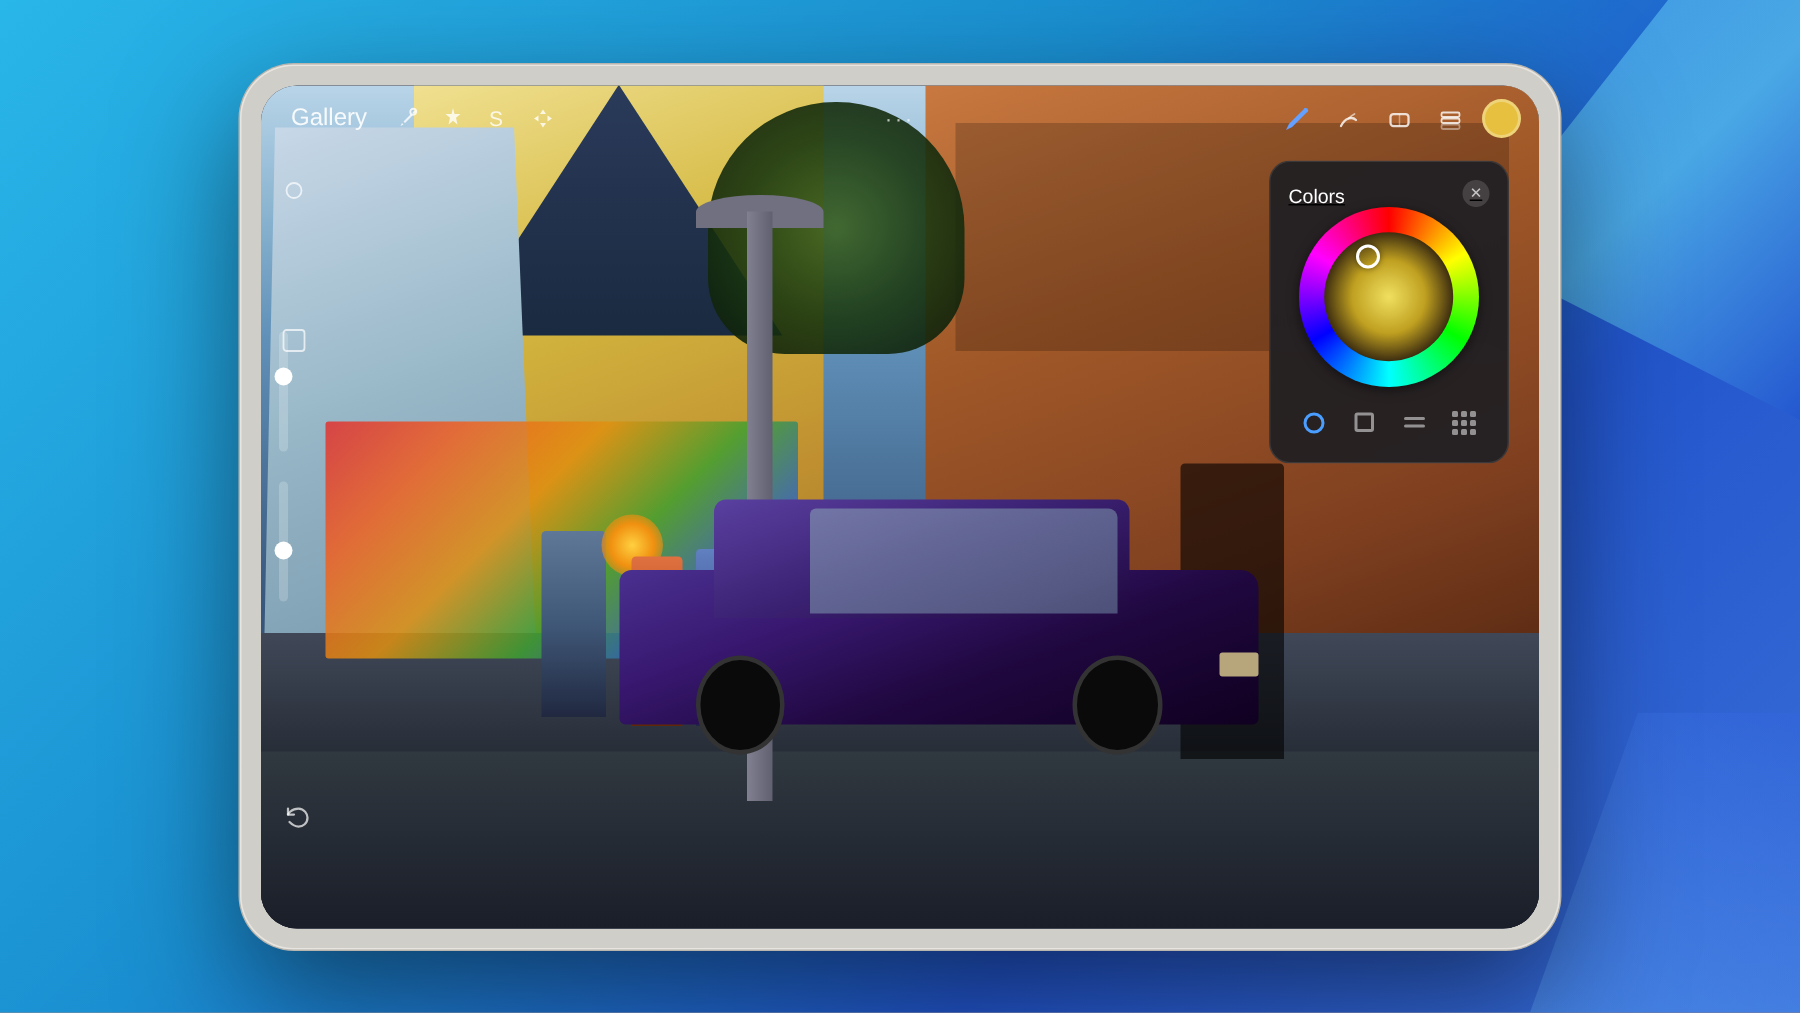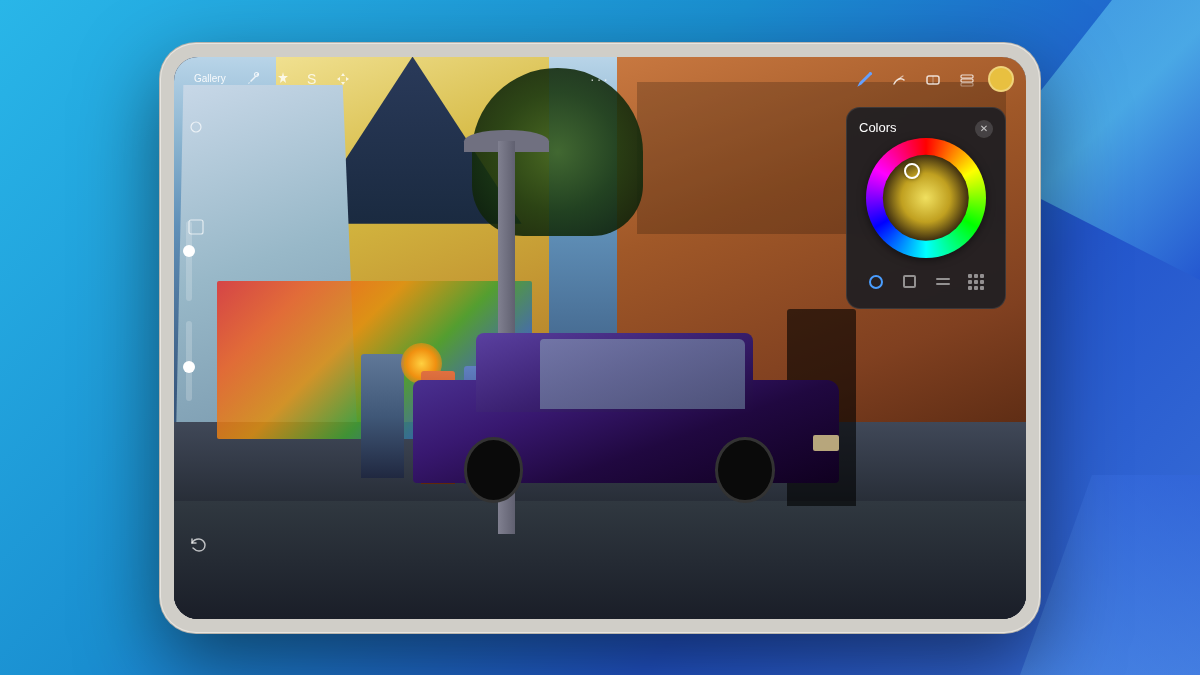--- a/index.html
+++ b/index.html
@@ -338,21 +338,21 @@
     }
 
     .toolbar-btn {
       color: rgba(255,255,255,0.85);
       font-size: 11px;
       cursor: pointer;
       padding: 4px 8px;
       border-radius: 6px;
     }
     .gallery-btn {
-      font-size: 10px;
+      font-size: 16px;
       color: rgba(255,255,255,0.9);
       text-align: center;
     }
     .toolbar-icon {
       width: 22px;
       height: 22px;
       display: flex;
       align-items: center;
       justify-content: center;
       color: rgba(255,255,255,0.8);
@@ -499,23 +499,24 @@
       width: 160px;
       background: rgba(30, 30, 35, 0.92);
       border-radius: 14px;
       padding: 12px;
       z-index: 20;
       backdrop-filter: blur(10px);
       border: 1px solid rgba(255,255,255,0.1);
     }
     .colors-panel-header {
       display: flex;
-      align-items: flex-start;
+      align-items: flex-end;
       justify-content: space-between;
       margin-bottom: 0;
+      text-decoration: underline;
     }
     .colors-panel-title {
       color: white;
       font-size: 13px;
       font-weight: 500;
     }
     .colors-close-btn {
       width: 18px;
       height: 18px;
       background: rgba(255,255,255,0.15);

